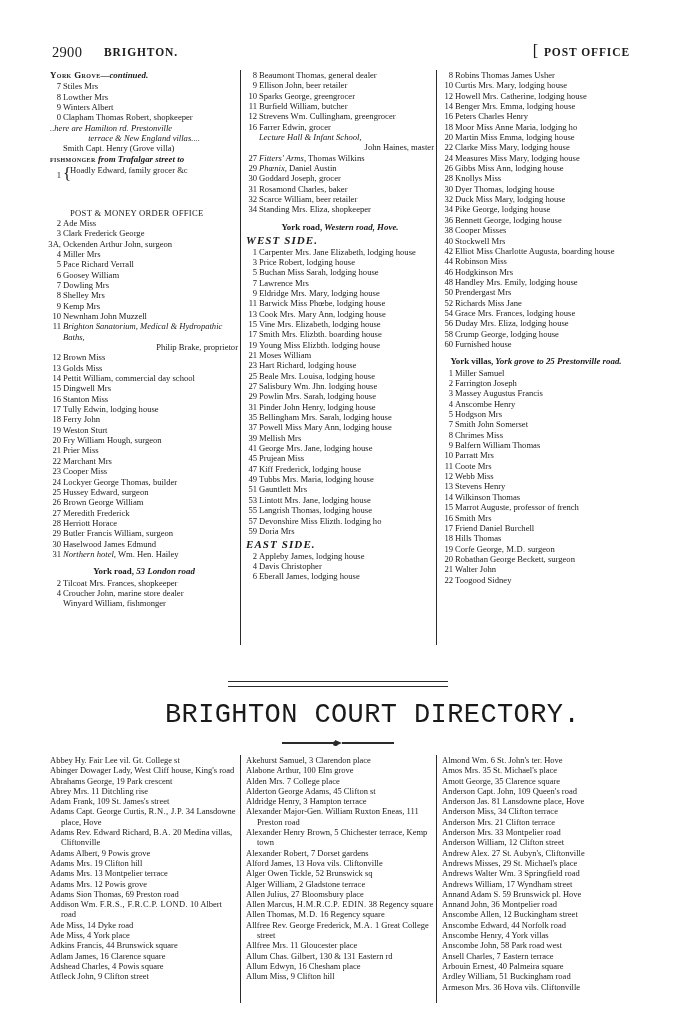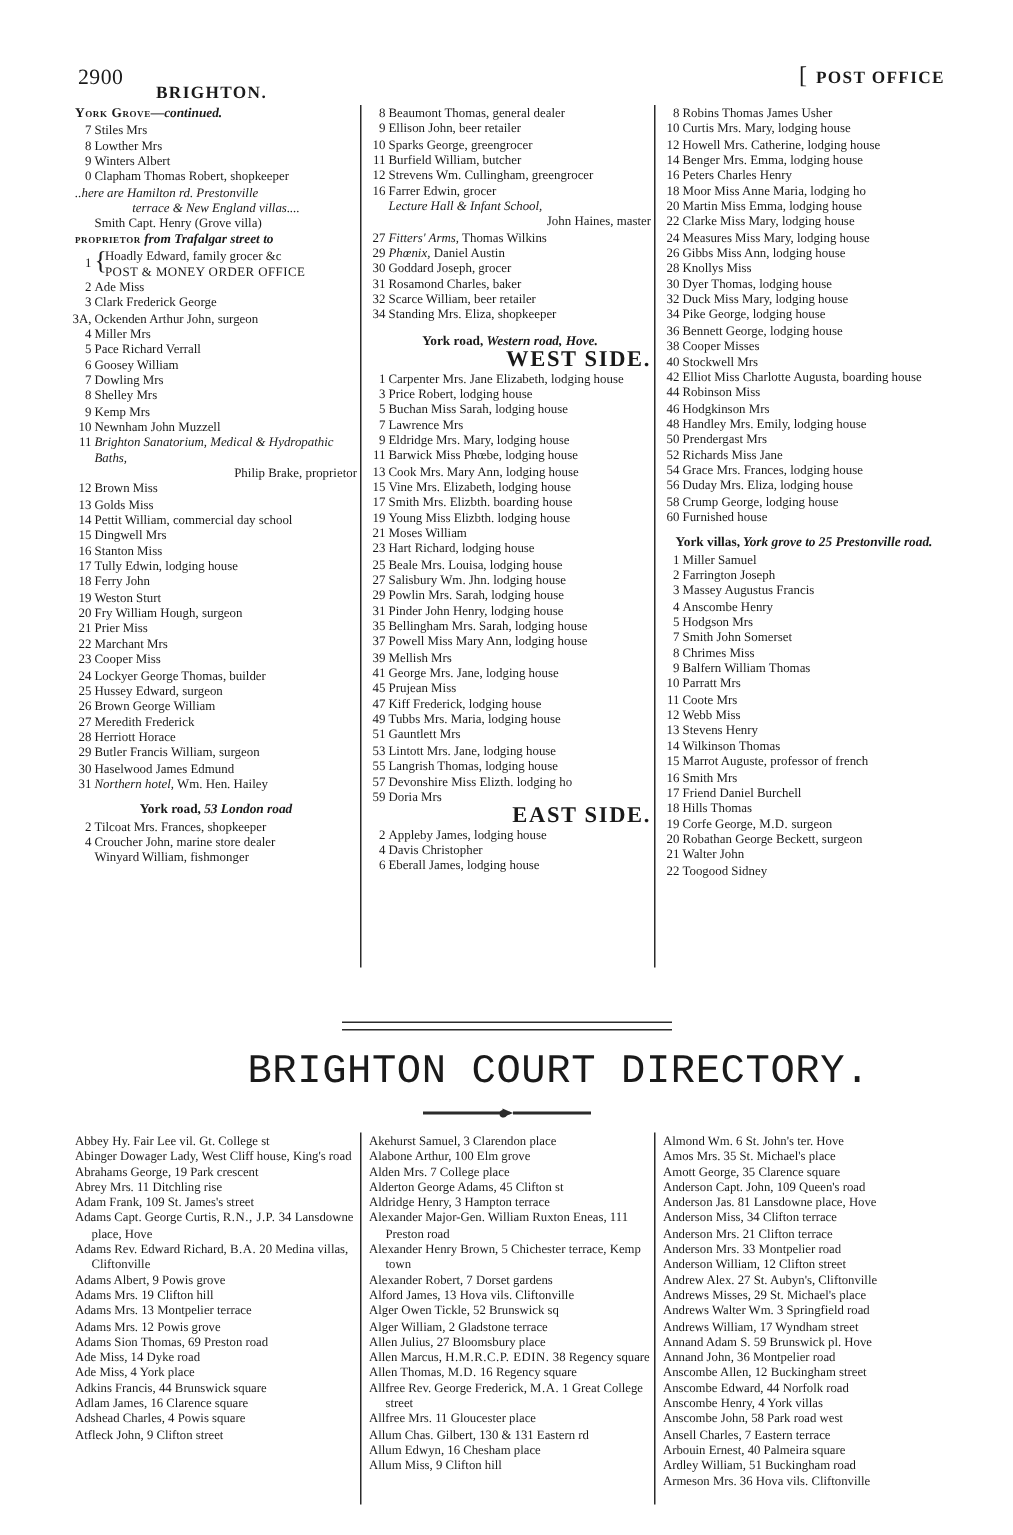--- a/index.html
+++ b/index.html
@@ -31,21 +31,21 @@
   }
   .runhead .folio {
     position: absolute;
     left: 0; top: 0;
     font-size: 14.5px;
     letter-spacing: .3px;
     text-align: right;
   }
   .runhead .townname {
     position: absolute;
-    left: 52px; top: 12px;
+    left: 52px; top: 2px;
     font-size: 11.5px;
     font-variant: small-caps;
     letter-spacing: .9px;
     font-weight: 600;
   }
   .runhead .county {
     position: absolute;
     left: 0; top: 0;
     width: 578px;
     text-align: center;
@@ -120,29 +120,30 @@
     line-height: 10.4px;
   }
   .hdr.nogap { margin-top: 0; }
   .hdr .sc {
     font-variant: small-caps;
     letter-spacing: .4px;
   }
   .hdr em { font-style: italic; font-weight: 700; }
   .side {
     display: block;
-    text-align: right;
+    text-align: left;
     font-variant: small-caps;
     font-weight: 700;
     letter-spacing: 1.1px;
-    font-size: 15px;
+    font-size: 11px;
     margin: 3px 0 1px 0;
+    font-style: italic;
   }
   .it { font-style: italic; }
-  .sc { font-variant: small-caps; letter-spacing: .3px; }
+  .sc { font-variant: small-caps; letter-spacing: .3px; margin-top: 32px; }
   .rt { display: block; text-align: right; }
   .ctr { display: block; text-align: center; }
 
   .brace-row {
     position: relative;
     display: block;
     padding-left: 13px;
     min-height: 20px;
   }
   .brace-row .bno {
@@ -252,21 +253,21 @@
     <div class="colrule r1"></div>
     <div class="colrule r2"></div>
     <div class="col c1" id="sd-c1">
         <span class="hdr nogap"><span class="sc">York Grove</span><em>—continued.</em></span>
         <span class="ent"><span class="no">7</span>Stiles Mrs</span>
         <span class="ent"><span class="no">8</span>Lowther Mrs</span>
         <span class="ent"><span class="no">9</span>Winters Albert</span>
         <span class="ent"><span class="no">0</span>Clapham Thomas Robert, shopkeeper</span>
         <span class="ent it">..here are Hamilton rd. Prestonville<span class="ctr">terrace &amp; New England villas....</span></span>
         <span class="ent cont">Smith Capt. Henry (Grove villa)</span>
-        <span class="hdr nogap"><span class="sc">proprietor</span><em> from Trafalgar street to</em></span>
+        <span class="hdr nogap"><span class="sc">fishmonger</span><em> from Trafalgar street to</em></span>
         <span class="brace-row">
           <span class="bno">1</span>
           <span class="brace">{</span>
           <span class="blines">
             <span>Hoadly Edward, family grocer &amp;c</span>
             <span class="sc">POST &amp; MONEY ORDER OFFICE</span>
           </span>
         </span>
         <span class="ent"><span class="no">2</span>Ade Miss</span>
         <span class="ent"><span class="no">3</span>Clark Frederick George</span>
@@ -429,20 +430,21 @@
         <span class="cent">Abrahams George, 19 Park crescent</span>
         <span class="cent">Abrey Mrs. 11 Ditchling rise</span>
         <span class="cent">Adam Frank, 109 St. James's street</span>
         <span class="cent">Adams Capt. George Curtis, <span class="sm">R.N., J.P.</span> 34 Lansdowne place, Hove</span>
         <span class="cent">Adams Rev. Edward Richard, <span class="sm">B.A.</span> 20 Medina villas, Cliftonville</span>
         <span class="cent">Adams Albert, 9 Powis grove</span>
         <span class="cent">Adams Mrs. 19 Clifton hill</span>
         <span class="cent">Adams Mrs. 13 Montpelier terrace</span>
         <span class="cent">Adams Mrs. 12 Powis grove</span>
         <span class="cent">Adams Sion Thomas, 69 Preston road</span>
+        <span class="cent">Addison Wm. <span class="sm">F.R.S., F.R.C.P. LOND.</span> 10 Albert road</span>
         <span class="cent">Ade Miss, 14 Dyke road</span>
         <span class="cent">Ade Miss, 4 York place</span>
         <span class="cent">Adkins Francis, 44 Brunswick square</span>
         <span class="cent">Adlam James, 16 Clarence square</span>
         <span class="cent">Adshead Charles, 4 Powis square</span>
         <span class="cent">Atfleck John, 9 Clifton street</span>
       </div>
     <div class="col c2" id="cd-c2">
         <span class="cent">Akehurst Samuel, 3 Clarendon place</span>
         <span class="cent">Alabone Arthur, 100 Elm grove</span>

